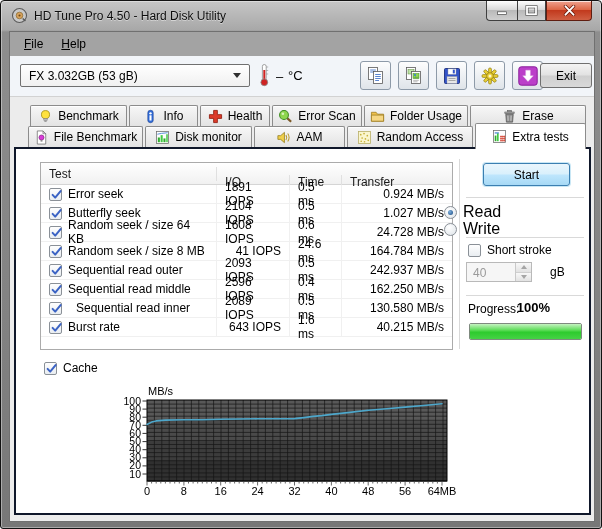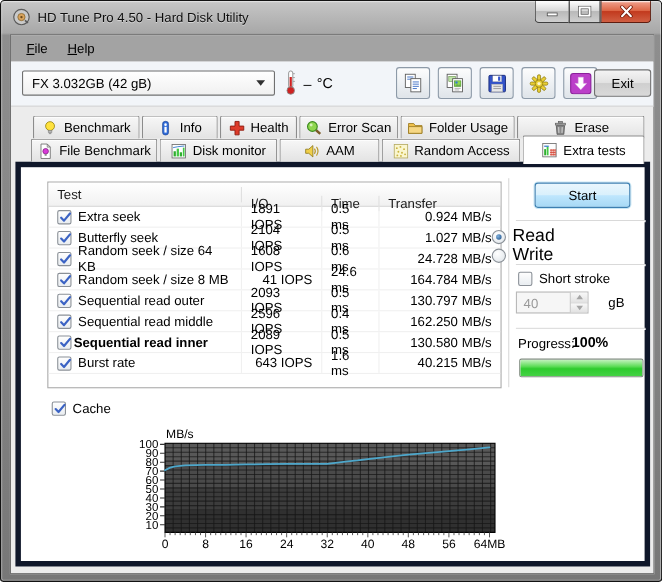--- a/index.html
+++ b/index.html
@@ -60,21 +60,21 @@
     font-family:inherit; background:linear-gradient(#f4f4f4,#e2e2e2 48%,#cfcfcf 52%,#d9d9d9); }
 
   .tabstrip { position:absolute; left:0; top:0; right:0; height:120px; z-index:3; }
   .tab { position:absolute; display:flex; align-items:center; justify-content:center; gap:5px;
     background:linear-gradient(#f7f7f7,#e3e3e3); border:1px solid #8c8c8c; border-bottom:none;
     border-radius:2px 2px 0 0; box-shadow:inset 0 1px 0 #fff; font-size:12px; cursor:default; }
   .tab .icon svg { width:15px; height:15px; display:block; }
   .tab.active { background:#fff; box-shadow:none; z-index:6; }
 
   .page { position:absolute; left:4px; top:115px; width:577px; height:368px;
-    background:#fff; border:5px solid #0f172a; z-index:2; }
+    background:#fff; border:2px solid #0f172a; z-index:2; }
 
   .testtable { position:absolute; left:24px; top:13px; width:413px; height:188px;
     border:1px solid #ababab; background:#fff; overflow:hidden; }
   .thead { display:flex; height:22px; background:linear-gradient(#fff,#f1f1f1);
     border-bottom:1px solid #d5d5d5; align-items:center; }
   .th { font-size:12px; color:#1a1a1a; padding:0 8px; border-right:1px solid #e0e0e0; }
   .th:last-child { border-right:none; }
   .th.r { text-align:left;margin-top:17px; }
   .trow { display:flex; height:19px; align-items:center; border-bottom:1px solid #f0f0f0; }
   .td { font-size:12px; padding:0 8px; border-right:1px solid #f0f0f0; height:100%;
@@ -166,21 +166,21 @@
   </div>
 
   <div class="client">
     <div class="menubar" id="menubar">
         <span class="menu-item"><u>F</u>ile</span>
         <span class="menu-item"><u>H</u>elp</span>
       </div>
 
     <div class="toolbar">
       <div class="combo">
-        <span class="combo-text">FX 3.032GB (42 gB)</span>
+        <span class="combo-text">FX 3.032GB (53 gB)</span>
         <span class="combo-arrow"></span>
       </div>
       <span class="thermo" id="thermo"><svg viewBox="0 0 11 24">
             <rect x="3.4" y="1.5" width="3.8" height="15.5" rx="1.9" fill="#fff" stroke="#8a8a8a" stroke-width="0.8"></rect>
             <rect x="4.3" y="7" width="2" height="10.5" fill="#cf2222"></rect>
             <circle cx="5.3" cy="19.3" r="3.4" fill="#cf2222" stroke="#8a8a8a" stroke-width="0.8"></circle>
             <g stroke="#8a8a8a" stroke-width="0.6">
               <line x1="7.3" y1="4" x2="9.2" y2="4"></line>
               <line x1="7.3" y1="7.5" x2="9.2" y2="7.5"></line>
               <line x1="7.3" y1="11" x2="9.2" y2="11"></line>
@@ -402,21 +402,21 @@
             <span class="th r" style="width: 52px;">Time</span>
             <span class="th r" style="width: 110px;">Transfer</span>
           </div>
           <div class="trow">
             <span class="td" style="width: 176px;">
               <span class="cbox">
                 <svg viewBox="0 0 13 13">
                   <path d="M2.6 6.9 5.2 9.6 10.6 3.1" fill="none" stroke="#3b63c4" stroke-width="2" stroke-linecap="round" stroke-linejoin="round"></path>
                 </svg>
               </span>
-              <span style="margin-left: 6px;">Extra seek</span>
+              <span style="margin-left: 6px;">Error seek</span>
             </span>
             <span class="td r" style="width: 73px;">1891 IOPS</span>
             <span class="td r" style="width: 52px;">0.5 ms</span>
             <span class="td r" style="width: 110px;">0.924 MB/s</span>
           </div>
           <div class="trow">
             <span class="td" style="width: 176px;">
               <span class="cbox">
                 <svg viewBox="0 0 13 13">
                   <path d="M2.6 6.9 5.2 9.6 10.6 3.1" fill="none" stroke="#3b63c4" stroke-width="2" stroke-linecap="round" stroke-linejoin="round"></path>
@@ -458,21 +458,21 @@
             <span class="td" style="width: 176px;">
               <span class="cbox">
                 <svg viewBox="0 0 13 13">
                   <path d="M2.6 6.9 5.2 9.6 10.6 3.1" fill="none" stroke="#3b63c4" stroke-width="2" stroke-linecap="round" stroke-linejoin="round"></path>
                 </svg>
               </span>
               <span style="margin-left: 6px;">Sequential read outer</span>
             </span>
             <span class="td r" style="width: 73px;">2093 IOPS</span>
             <span class="td r" style="width: 52px;">0.5 ms</span>
-            <span class="td r" style="width: 110px;">130.797 MB/s</span>
+            <span class="td r" style="width: 110px;">242.937 MB/s</span>
           </div>
           <div class="trow">
             <span class="td" style="width: 176px;">
               <span class="cbox">
                 <svg viewBox="0 0 13 13">
                   <path d="M2.6 6.9 5.2 9.6 10.6 3.1" fill="none" stroke="#3b63c4" stroke-width="2" stroke-linecap="round" stroke-linejoin="round"></path>
                 </svg>
               </span>
               <span style="margin-left: 6px;">Sequential read middle</span>
             </span>
@@ -480,21 +480,21 @@
             <span class="td r" style="width: 52px;">0.4 ms</span>
             <span class="td r" style="width: 110px;">162.250 MB/s</span>
           </div>
           <div class="trow">
             <span class="td" style="width: 176px;">
               <span class="cbox">
                 <svg viewBox="0 0 13 13">
                   <path d="M2.6 6.9 5.2 9.6 10.6 3.1" fill="none" stroke="#3b63c4" stroke-width="2" stroke-linecap="round" stroke-linejoin="round"></path>
                 </svg>
               </span>
-              <span style="margin-left: 2px; font-weight: bold;">Sequential read inner</span>
+              <span style="margin-left: 14px;">Sequential read inner</span>
             </span>
             <span class="td r" style="width: 73px;">2089 IOPS</span>
             <span class="td r" style="width: 52px;">0.5 ms</span>
             <span class="td r" style="width: 110px;">130.580 MB/s</span>
           </div>
           <div class="trow">
             <span class="td" style="width: 176px;">
               <span class="cbox">
                 <svg viewBox="0 0 13 13">
                   <path d="M2.6 6.9 5.2 9.6 10.6 3.1" fill="none" stroke="#3b63c4" stroke-width="2" stroke-linecap="round" stroke-linejoin="round"></path>

